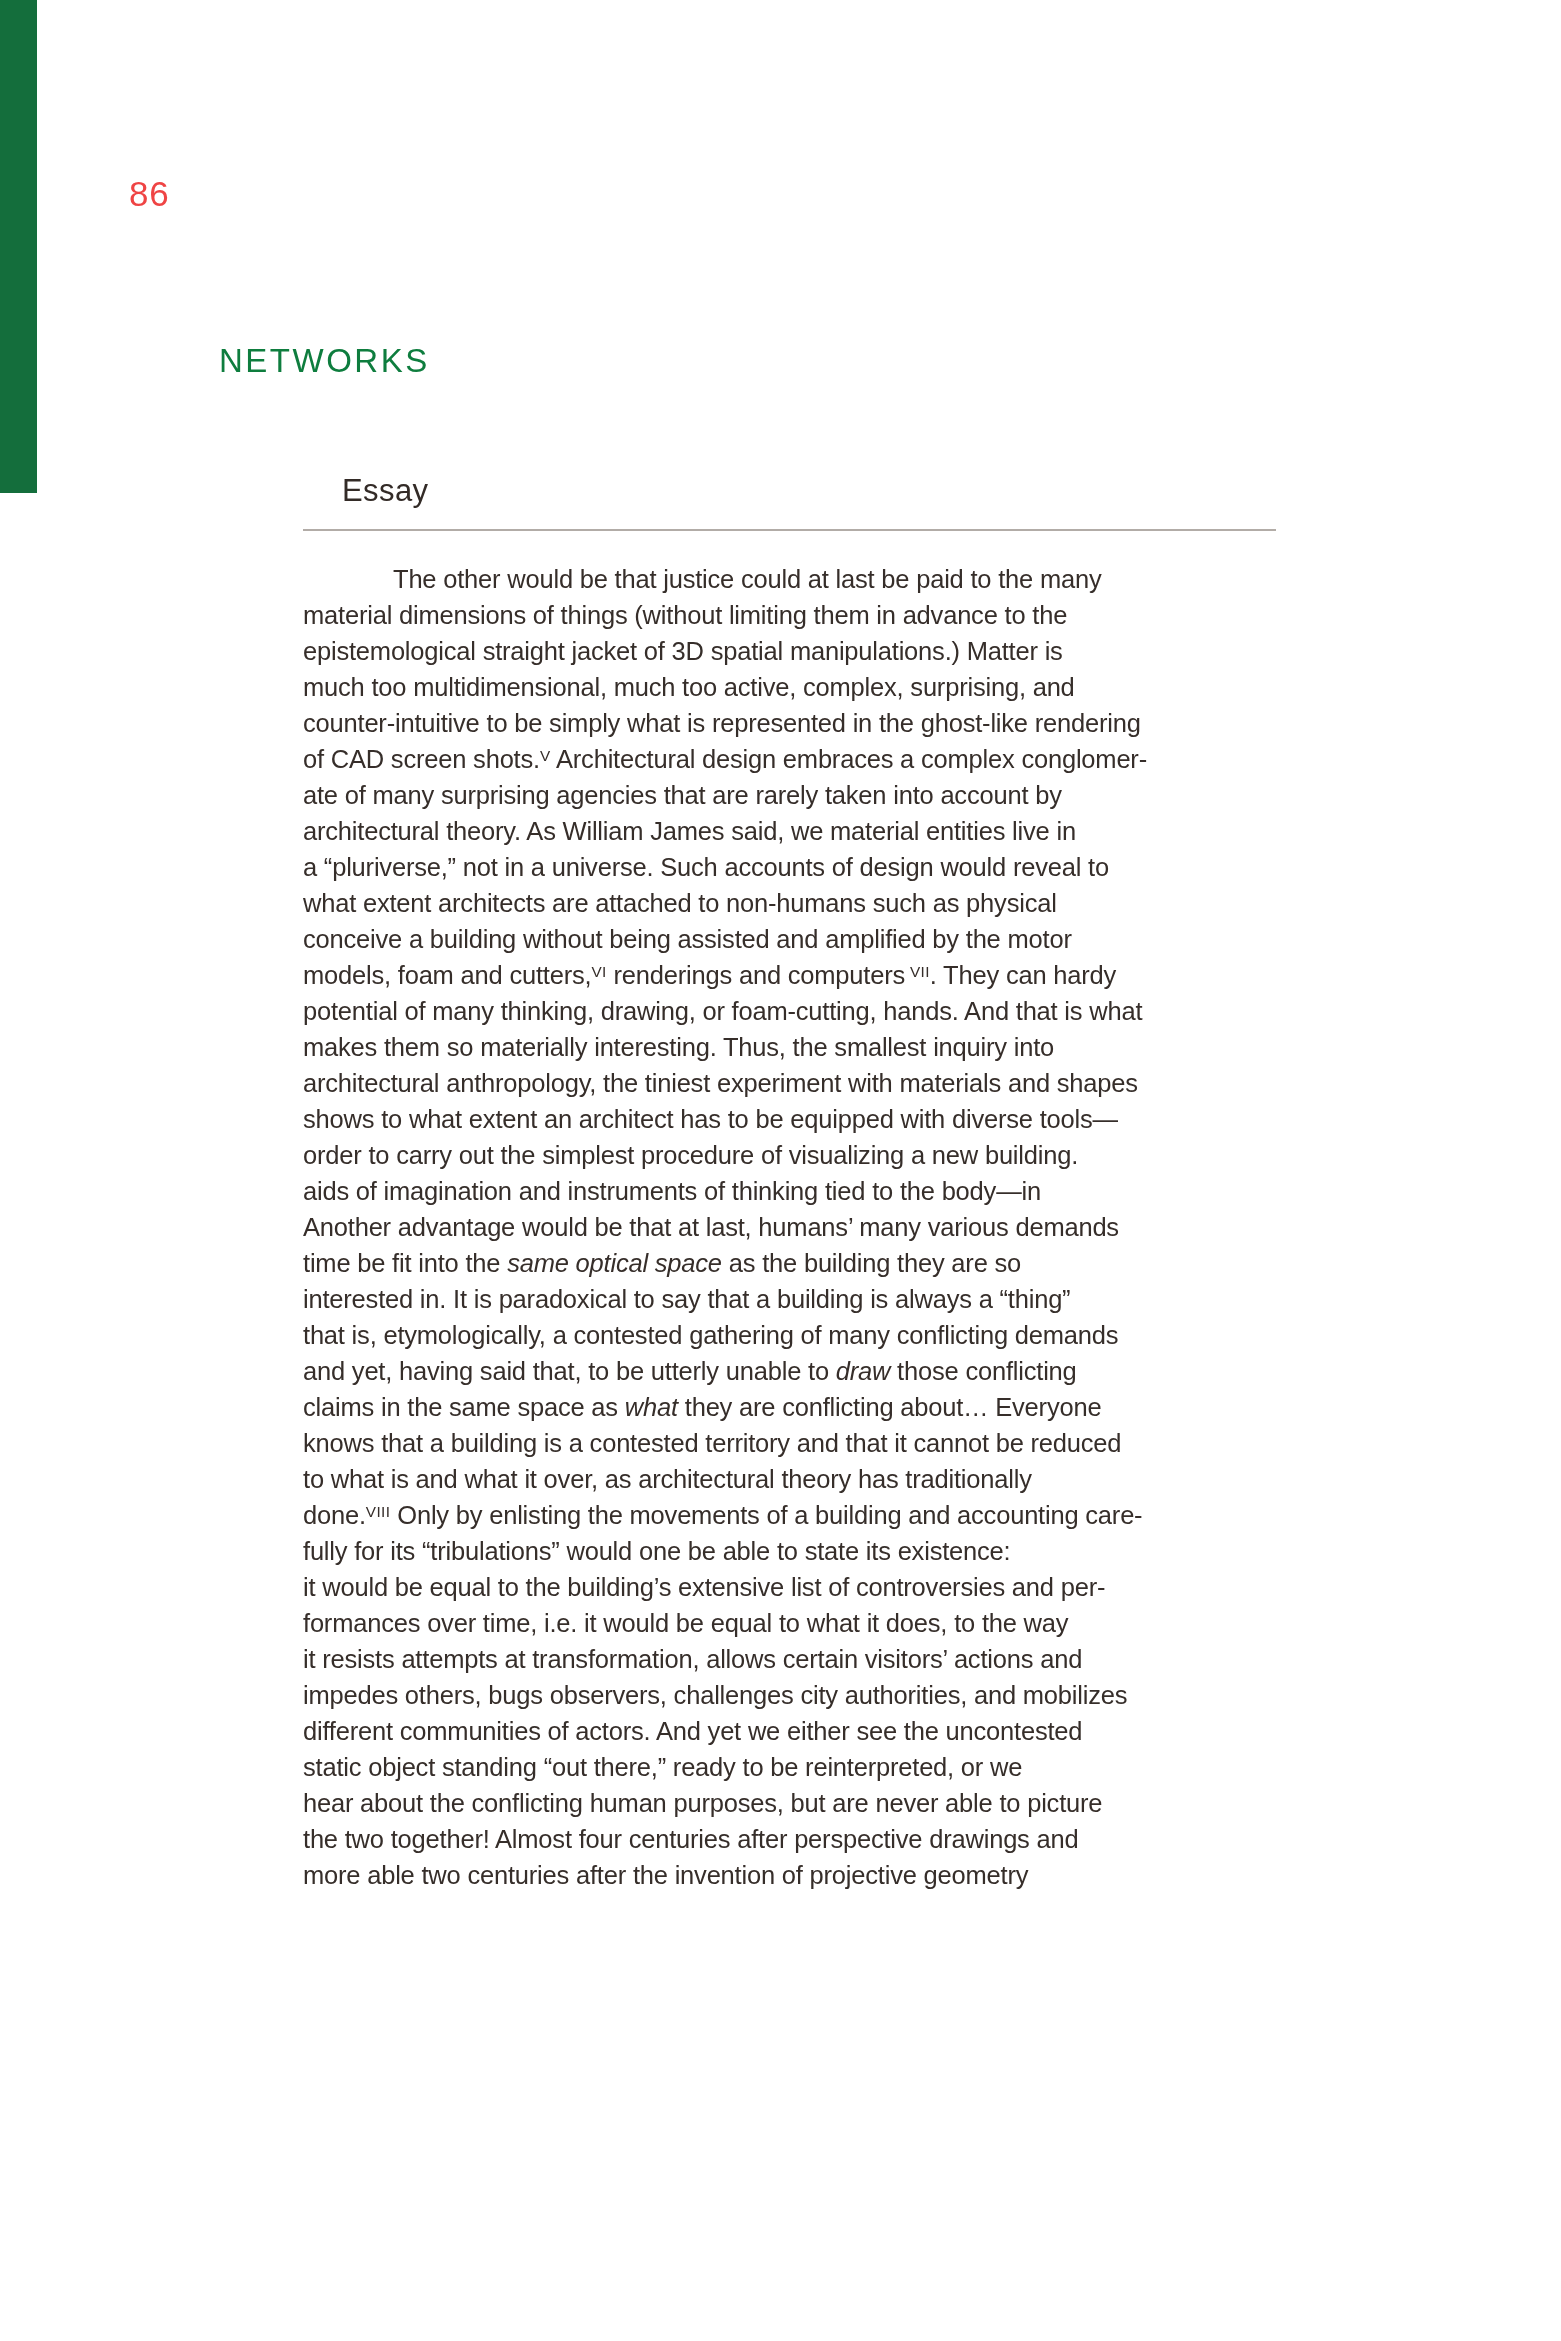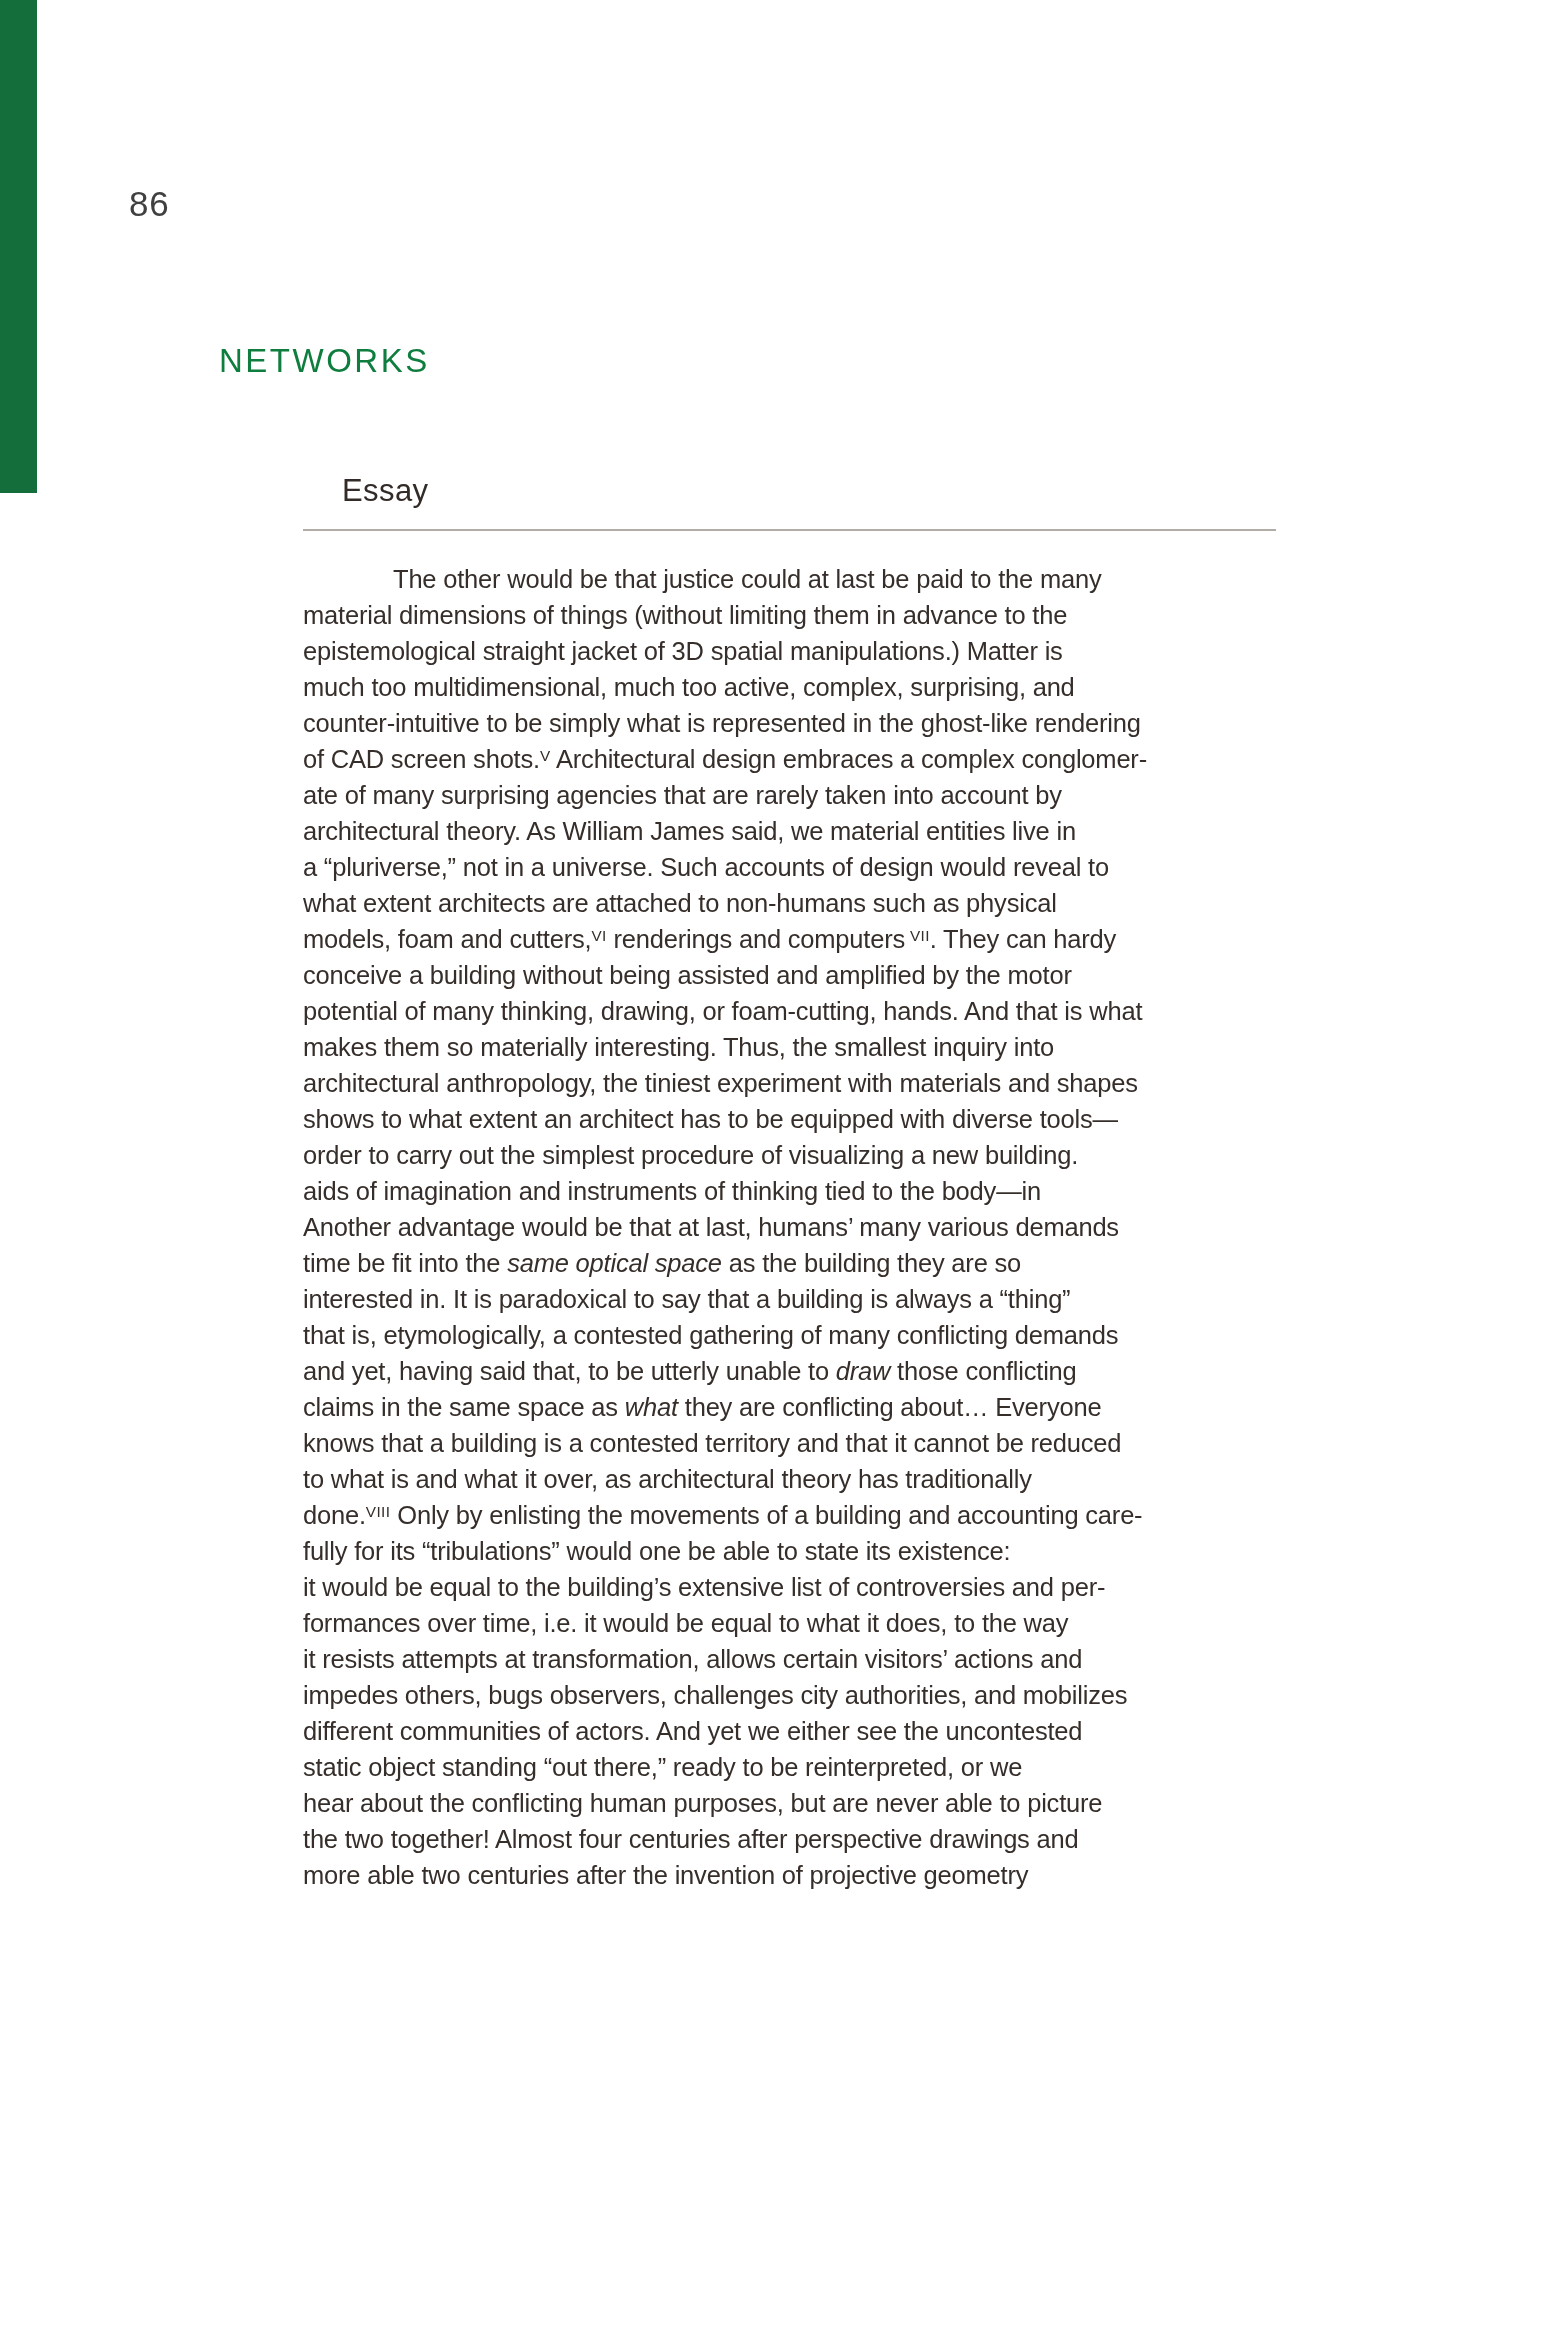--- a/index.html
+++ b/index.html
@@ -20,25 +20,25 @@
     color:var(--ink);
   }
   .bleed-tab{
     position:absolute;
     left:0; top:0;
     width:37px; height:493px;
     background:var(--tab-green);
   }
   .page-number{
     position:absolute;
-    left:129px; top:186px;
+    left:129px; top:176px;
     font-size:35px;
     line-height:1;
     letter-spacing:0.8px;
-    color:#404040;
+    color:#ef4444;
   }
   .section-title{
     position:absolute;
     left:219px; top:344px;
     font-size:33px;
     line-height:1;
     letter-spacing:2.5px;
     color:var(--green);
   }
   .essay-heading{
@@ -89,22 +89,22 @@
       <div class="line indent"><span>The other would be that justice could at last be paid to the many</span></div>
       <div class="line"><span>material dimensions of things (without limiting them in advance to the</span></div>
       <div class="line"><span>epistemological straight jacket of 3D spatial manipulations.) Matter is</span></div>
       <div class="line"><span>much too multidimensional, much too active, complex, surprising, and</span></div>
       <div class="line"><span>counter-intuitive to be simply what is represented in the ghost-like rendering</span></div>
       <div class="line"><span>of CAD screen shots.</span><sup>V</sup><span> Architectural design embraces a complex conglomer-</span></div>
       <div class="line"><span>ate of many surprising agencies that are rarely taken into account by</span></div>
       <div class="line"><span>architectural theory. As William James said, we material entities live in</span></div>
       <div class="line"><span>a “pluriverse,” not in a universe. Such accounts of design would reveal to</span></div>
       <div class="line"><span>what extent architects are attached to non-humans such as physical</span></div>
+      <div class="line"><span>conceive a building without being assisted and amplified by the motor</span></div>
       <div class="line"><span>models, foam and cutters,</span><sup>VI</sup><span> renderings and computers </span><sup>VII</sup><span>. They can hardy</span></div>
-      <div class="line"><span>conceive a building without being assisted and amplified by the motor</span></div>
       <div class="line"><span>potential of many thinking, drawing, or foam-cutting, hands. And that is what</span></div>
       <div class="line"><span>makes them so materially interesting. Thus, the smallest inquiry into</span></div>
       <div class="line"><span>architectural anthropology, the tiniest experiment with materials and shapes</span></div>
       <div class="line"><span>shows to what extent an architect has to be equipped with diverse tools—</span></div>
       <div class="line"><span>order to carry out the simplest procedure of visualizing a new building.</span></div>
       <div class="line"><span>aids of imagination and instruments of thinking tied to the body—in</span></div>
       <div class="line"><span>Another advantage would be that at last, humans’ many various demands</span></div>
       <div class="line"><span>time be fit into the </span><i>same optical space</i><span> as the building they are so</span></div>
       <div class="line"><span>interested in. It is paradoxical to say that a building is always a “thing”</span></div>
       <div class="line"><span>that is, etymologically, a contested gathering of many conflicting demands</span></div>

